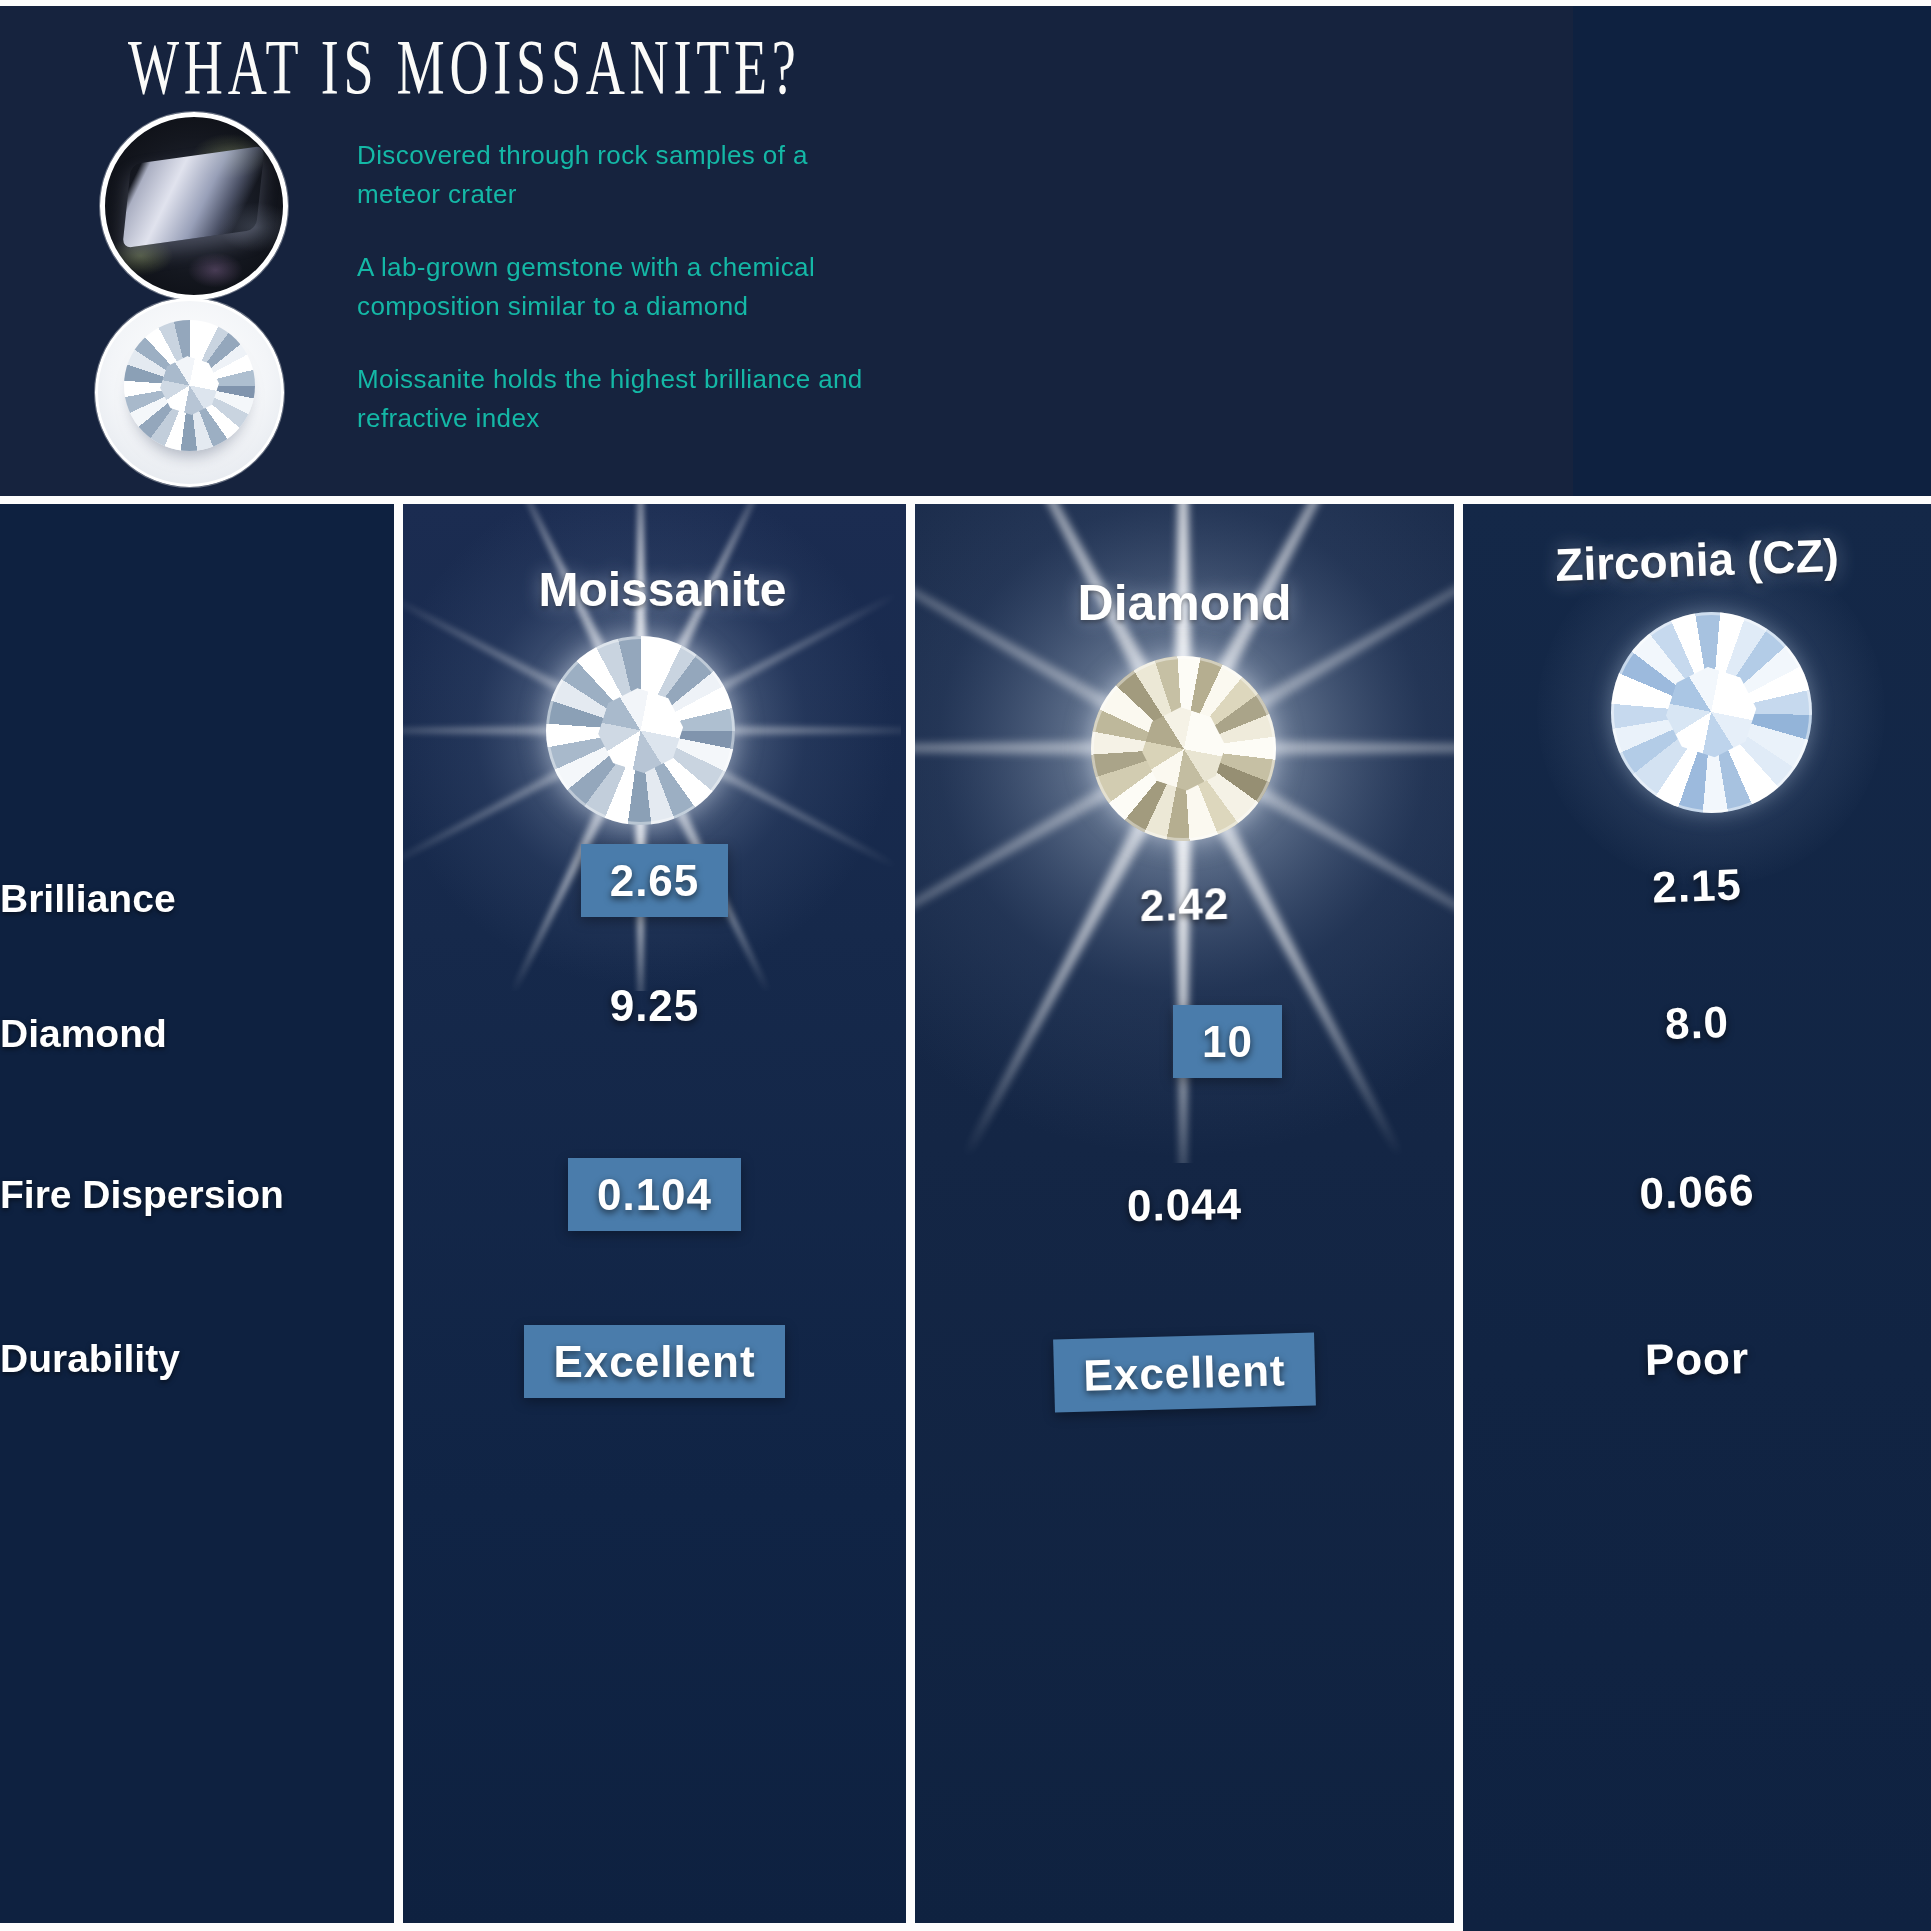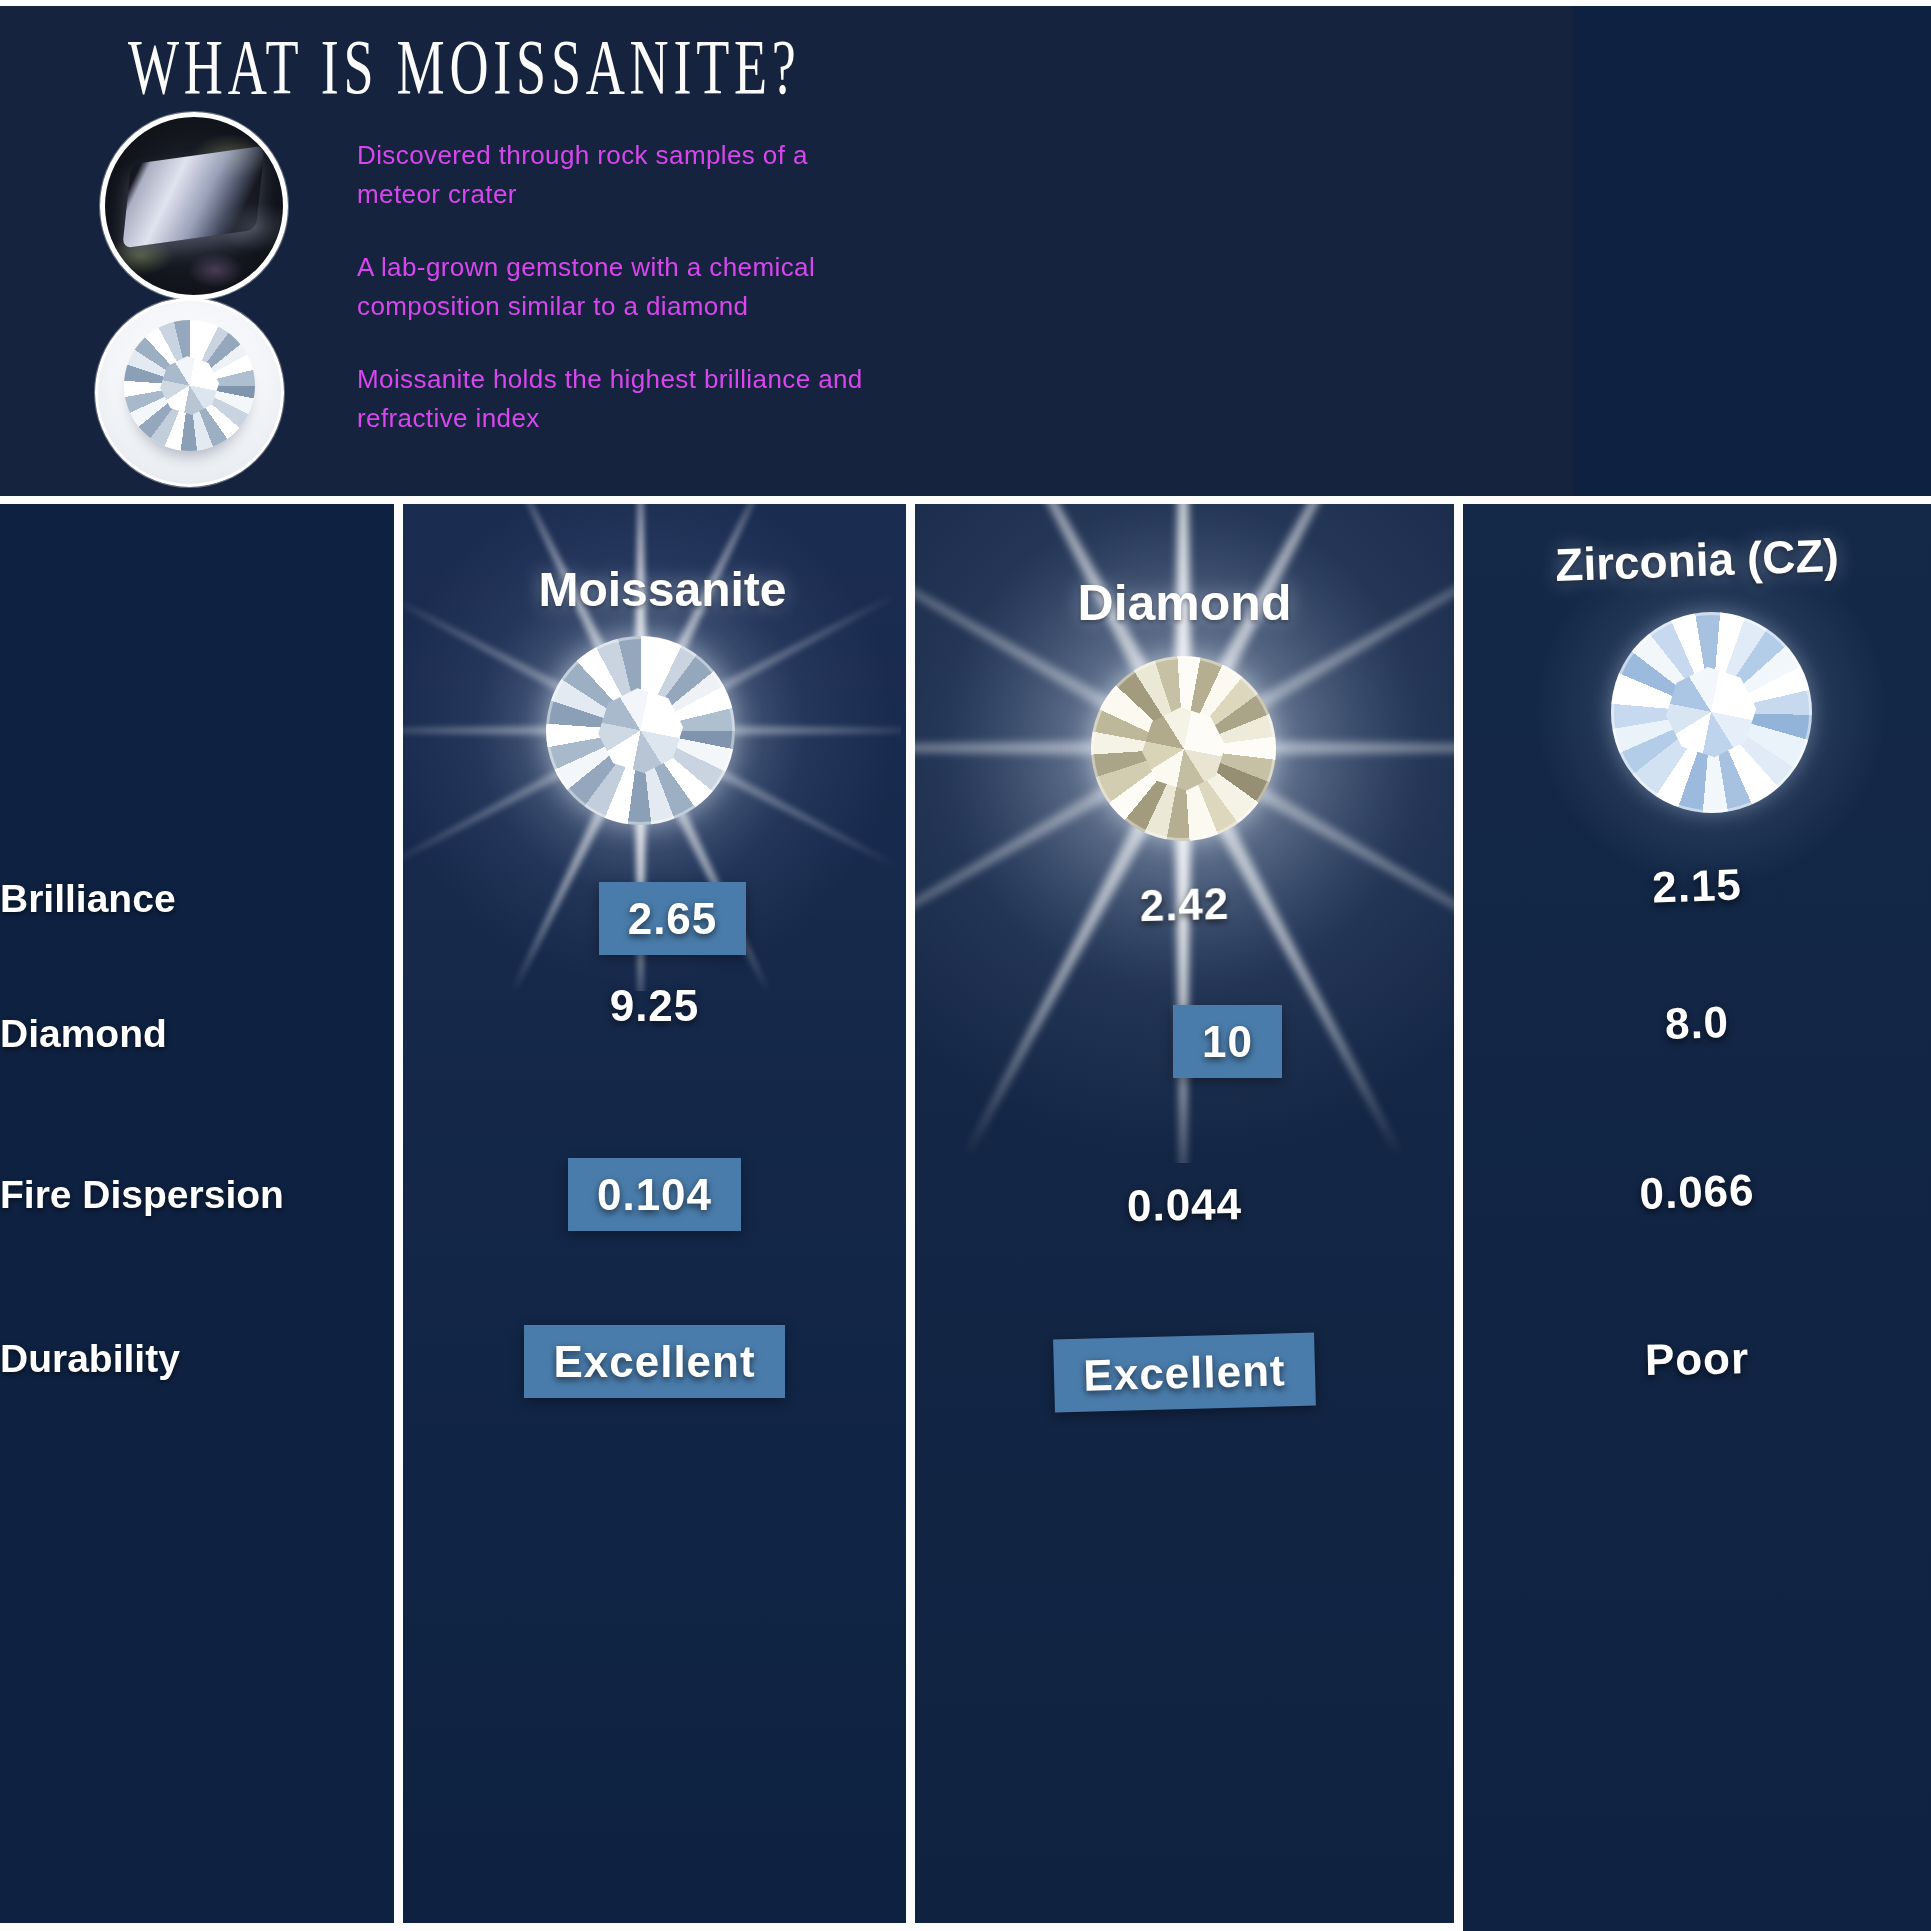--- a/index.html
+++ b/index.html
@@ -41,21 +41,21 @@
     transform:rotate(-8deg) skewX(-14deg);
     border-radius:9.7px;
     box-shadow:0 9.7px 17.4px rgba(200,205,230,.25);
   }
   .photo-cut{left:95px;top:292px;width:183px;height:183px;border-width:3.9px;
     background:radial-gradient(circle at 50% 40%, #ffffff 0%, #f3f5f8 55%, #dde2e9 100%);
   }
   .photo-cut .mini-gem{left:26px;top:19.3px;width:131px;height:131px;box-shadow:0 13.5px 15.4px -7.7px rgba(120,130,150,.55);}
   .bullet{
     position:absolute;left:357px;width:618px;
-    font-size:26px;line-height:39px;color:#d946ef;
+    font-size:26px;line-height:39px;color:#14b8a6;
     white-space:pre-line;letter-spacing:0.4px;
   }
   .bullet-1{top:130px;} .bullet-2{top:242px;} .bullet-3{top:354px;}
   
   .h-divider{position:absolute;left:0;top:496px;width:1931px;height:7.7px;background:#fdfdfd;z-index:6;}
   .v-divider{position:absolute;top:496px;width:8.7px;height:1435px;background:#fdfdfd;z-index:6;}
   .v-div-1{left:394px;} .v-div-2{left:906px;} .v-div-3{left:1454px;}
   .bottom-strip{position:absolute;left:0;top:1923px;width:1463px;height:7.7px;background:#fdfdfd;z-index:6;}
   
   .col{position:absolute;top:504px;height:1427px;overflow:hidden;}
@@ -125,21 +125,21 @@
   .vrow{position:absolute;left:0;width:100%;display:flex;justify-content:center;z-index:4;}
   .val{
     font-weight:700;font-size:44px;color:#ffffff;letter-spacing:1px;
     text-shadow:0 2.9px 7.7px rgba(0,0,0,.6);
   }
   .box{
     background:#4a7cab;display:flex;align-items:center;justify-content:center;
     padding:11.6px 29px;box-shadow:0 3.9px 11.6px rgba(0,0,0,.35);
   }
   
-  .m-brilliance{top:378px;padding-left:18px;} .m-hardness{top:477px;} .m-fire{top:654px;} .m-durability{top:821px;}
+  .m-brilliance{top:340px;} .m-hardness{top:477px;} .m-fire{top:654px;} .m-durability{top:821px;}
   
   .d-brilliance{top:376px;transform:rotate(-1.5deg);} .d-hardness{top:501px;padding-left:43px;}
   .d-fire{top:676px;transform:rotate(-1deg);} .d-durability{top:832px;transform:rotate(-1.5deg);}
   
   .z-brilliance{top:357px;transform:rotate(-2deg);} .z-hardness{top:494px;transform:rotate(-2deg);}
   .z-fire{top:663px;transform:rotate(-2deg);} .z-durability{top:830px;transform:rotate(-1deg);}
 </style>
 </head>
 <body>
 

